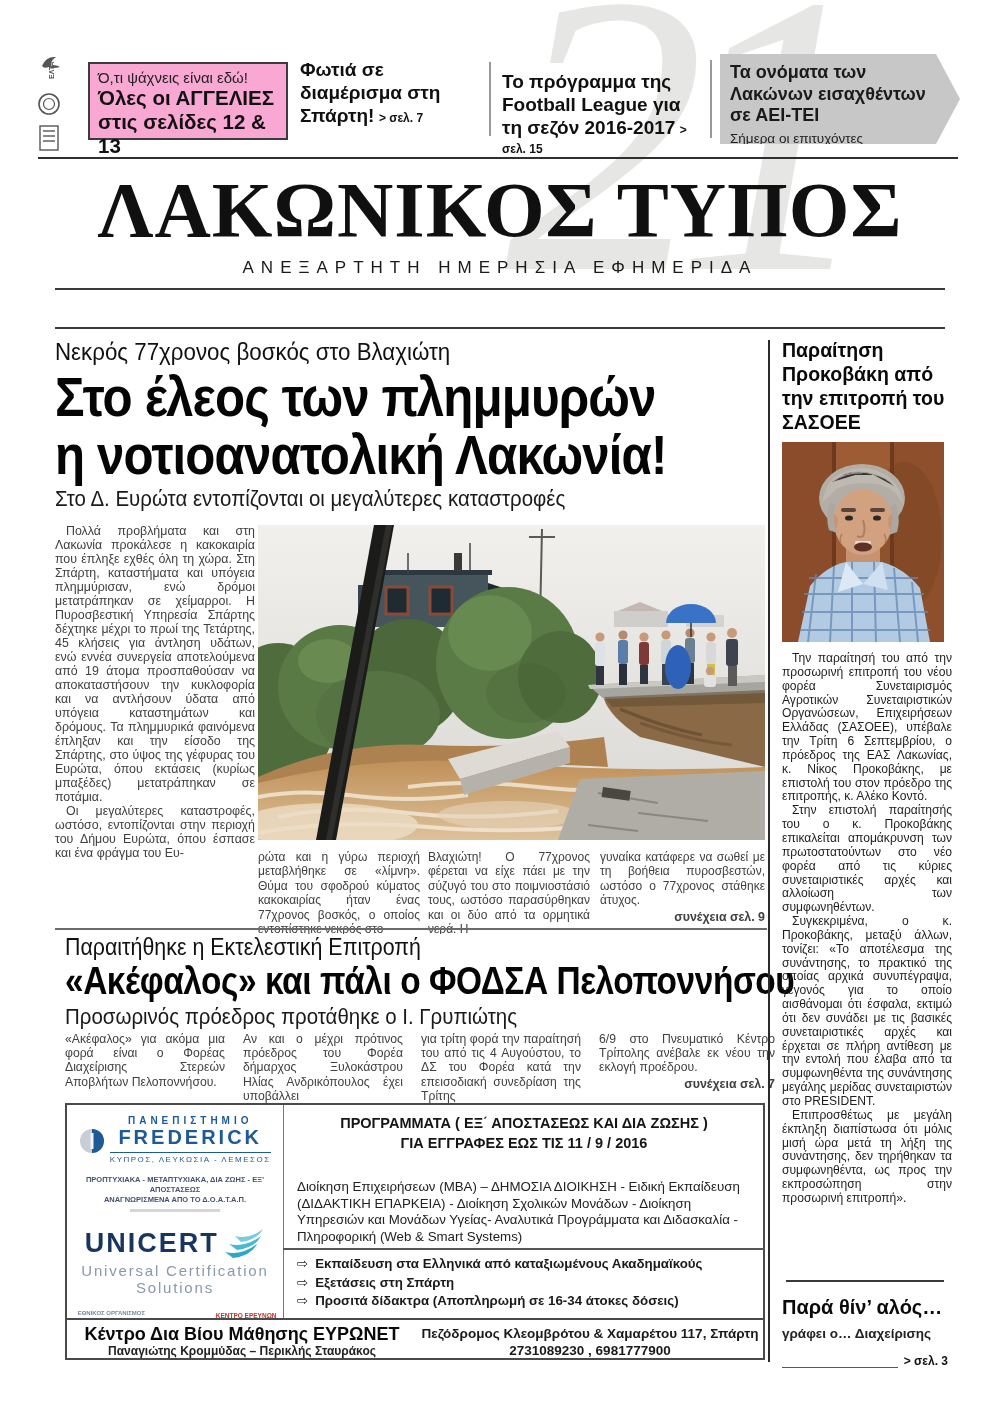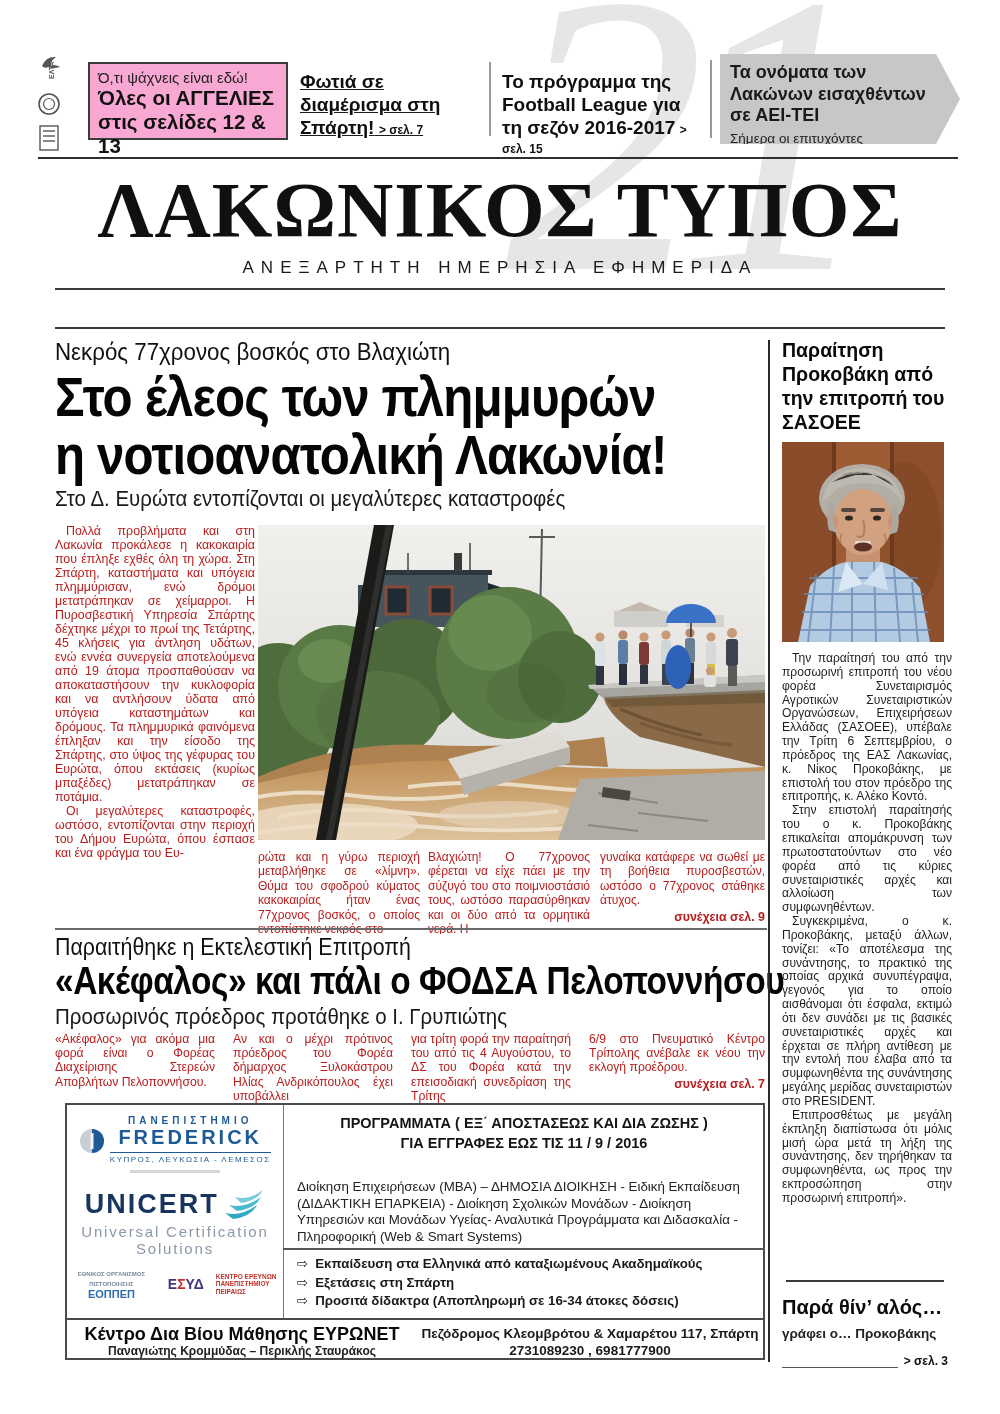--- a/index.html
+++ b/index.html
@@ -14,21 +14,21 @@
   
   #watermark{left:505px;top:-95px;font-family:"Liberation Serif",serif;font-style:italic;
              font-size:400px;color:#e6e6e4;z-index:0;letter-spacing:-30px;}
 
   
   #elta-stack{left:36px;top:52px;width:28px;height:104px;z-index:2;}
   #teaser-classifieds{left:88px;top:62px;width:180px;height:64px;border:2px solid #3c3c3c;
       padding:5px 8px;z-index:2;background:#f9a8d4;}
   .t1-line1{font-size:15px;color:#222;}
   .t1-line23{font-size:20.5px;font-weight:bold;line-height:24px;color:#111;}
-  #teaser-fire{left:300px;top:70px;width:178px;z-index:2;text-decoration:underline;}
+  #teaser-fire{left:300px;top:58px;width:178px;z-index:2;}
   .teaser-title{font-size:19px;font-weight:bold;line-height:23px;color:#101010;}
   .pageref{font-size:12px;font-weight:bold;color:#111;}
   .vline{width:1.5px;background:#9a9a9a;z-index:2;}
   #vline1{left:489px;top:62px;height:74px;}
   #vline2{left:710px;top:60px;height:78px;}
   #teaser-football{left:502px;top:70px;width:195px;z-index:2;}
   #teaser-students{left:720px;top:54px;width:240px;height:90px;background:#c7c7c7;
       clip-path:polygon(0 0,90% 0,100% 50%,90% 100%,0 100%);padding:8px 30px 8px 10px;
       box-sizing:border-box;z-index:2;}
   .t4-title{font-size:18px;font-weight:bold;line-height:21.5px;color:#1a1a1a;}
@@ -44,31 +44,31 @@
   #dateline{left:55px;top:293px;width:890px;text-align:center;font-size:12.3px;font-weight:bold;
       line-height:16px;color:#1a1a1a;z-index:1;}
   #rule-b{left:55px;top:327px;width:890px;height:2px;background:#3a3a3a;z-index:1;}
 
   
   #lead{left:55px;top:338px;width:712px;height:590px;z-index:1;}
   #lead-kicker{left:0;top:0;font-size:24px;color:#111;}
   #lead-h1a,#lead-h1b{left:0;font-size:56px;font-weight:bold;letter-spacing:-1px;color:#050505;white-space:nowrap;}
   #lead-h1a{top:26px;} #lead-h1b{top:84px;}
   #lead-sub{left:0;top:148px;font-size:22px;color:#1a1a1a;}
-  .bodycol{font-size:12.4px;line-height:14px;color:#b91c1c;overflow:hidden;}
+  .bodycol{font-size:12.4px;line-height:14px;color:#404040;overflow:hidden;}
   #lead-col1{left:0;top:186px;width:200px;height:407px;}
   #lead-col1 p{text-indent:11px;}
   #lead-photo{left:203px;top:187px;width:507px;height:315px;overflow:hidden;background:#dcdad6;}
   .capcol{top:512px;width:162px;height:84px;font-size:12px;line-height:14.4px;}
   #cap-col1{left:203px;} #cap-col2{left:373px;} #cap-col3{left:545px;width:165px;}
   .continued{font-weight:bold;text-align:right;font-size:12.4px;margin-top:2px;}
 
   
   #rule-mid{left:55px;top:928px;width:712px;height:1.5px;background:#6a6a6a;z-index:1;}
-  #art2{left:55px;top:934px;width:712px;height:166px;z-index:1;}
+  #art2{left:65px;top:934px;width:712px;height:166px;z-index:1;}
   #art2-kicker{left:0;top:0;font-size:23px;color:#111;}
   #art2-h{left:0;top:26px;font-size:38px;font-weight:bold;letter-spacing:-0.5px;color:#050505;white-space:nowrap;}
   #art2-sub{left:0;top:70px;font-size:22px;color:#1a1a1a;}
   .a2col{top:98px;width:160px;height:72px;font-size:12.2px;line-height:14.2px;}
   #a2-c1{left:0;} #a2-c2{left:178px;} #a2-c3{left:356px;} #a2-c4{left:534px;width:176px;}
 
   
   #ad{left:65px;top:1103px;width:700px;height:257px;border:2px solid #4a4a4a;box-sizing:border-box;z-index:1;background:#fff;}
   #ad-left{left:0;top:0;width:216px;height:213px;border-right:1.5px solid #777;text-align:center;overflow:hidden;}
   .frd-blue{color:#1d5a96;}
@@ -331,20 +331,24 @@
           <circle cx="13" cy="13" r="12" fill="#c9ced6"></circle>
           <path d="M13 1 a12 12 0 0 1 0 24 z" fill="#1d5a96"></path>
           <rect x="11.5" y="5" width="3" height="16" fill="#f2f4f7"></rect>
         </svg>
         <span style="display:inline-block;vertical-align:middle;text-align:center">
           <span class="frd-blue" id="frd-pan" style="display:block">ΠΑΝΕΠΙΣΤΗΜΙΟ</span>
           <span class="frd-blue" id="frd-name" style="display:block">FREDERICK</span>
           <span class="frd-blue" id="frd-loc">ΚΥΠΡΟΣ, ΛΕΥΚΩΣΙΑ - ΛΕΜΕΣΟΣ</span>
         </span>
       </div>
+      <div id="frd-prog">
+        <span>ΠΡΟΠΤΥΧΙΑΚΑ - ΜΕΤΑΠΤΥΧΙΑΚΑ, ΔΙΑ ΖΩΗΣ - ΕΞ’ ΑΠΟΣΤΑΣΕΩΣ</span><br>
+        <span>ΑΝΑΓΝΩΡΙΣΜΕΝΑ ΑΠΟ ΤΟ Δ.Ο.Α.Τ.Α.Π.</span>
+      </div>
       <div id="frd-faint"></div>
       <div id="unicert-row">
         <span id="unicert-name">UNICERT</span>
         <svg width="42" height="34" viewBox="0 0 42 34" style="vertical-align:middle">
           <path d="M2 26 Q18 30 34 18 Q28 30 10 32 Z" fill="#2fa8c5"></path>
           <path d="M6 18 Q22 22 38 10 Q32 22 14 24 Z" fill="#49b9d2"></path>
           <path d="M12 10 Q26 14 40 3 Q34 14 18 16 Z" fill="#7accdd"></path>
         </svg>
         <div id="unicert-sub">Universal Certification Solutions</div>
       </div>
@@ -439,20 +443,20 @@
 
     <div id="sb-body" class="abs just">
       <p>Την παραίτησή του από την προσωρινή επιτροπή του νέου φορέα Συνεταιρισμός Αγροτικών Συνεταιριστικών Οργανώσεων, Επιχειρήσεων Ελλάδας (ΣΑΣΟΕΕ), υπέβαλε την Τρίτη 6 Σεπτεμβρίου, ο πρόεδρος της ΕΑΣ Λακωνίας, κ. Νίκος Προκοβάκης, με επιστολή του στον πρόεδρο της επιτροπής, κ. Αλέκο Κοντό.</p>
       <p>Στην επιστολή παραίτησής του ο κ. Προκοβάκης επικαλείται απομάκρυνση των πρωτοστατούντων στο νέο φορέα από τις κύριες συνεταιριστικές αρχές και αλλοίωση των συμφωνηθέντων.</p>
       <p>Συγκεκριμένα, ο κ. Προκοβάκης, μεταξύ άλλων, τονίζει: «Το αποτέλεσμα της συνάντησης, το πρακτικό της οποίας αρχικά συνυπέγραψα, γεγονός για το οποίο αισθάνομαι ότι έσφαλα, εκτιμώ ότι δεν συνάδει με τις βασικές συνεταιριστικές αρχές και έρχεται σε πλήρη αντίθεση με την εντολή που έλαβα από τα συμφωνηθέντα της συνάντησης μεγάλης μερίδας συνεταιριστών στο PRESIDENT.</p>
       <p>Επιπροσθέτως με μεγάλη έκπληξη διαπίστωσα ότι μόλις μισή ώρα μετά τη λήξη της συνάντησης, δεν τηρήθηκαν τα συμφωνηθέντα, ως προς την εκπροσώπηση στην προσωρινή επιτροπή».</p>
     </div>
 
     <div id="sb-div" class="abs"></div>
     <div id="sb-col-title" class="abs">Παρά θίν’ αλός…</div>
-    <div id="sb-col-by" class="abs">γράφει ο… Προκοβάκης</div>
+    <div id="sb-col-by" class="abs">γράφει ο… Διαχείρισης</div>
     <div id="sb-pageline" class="abs">
       <span class="ln"></span>
       <span class="pageref">&gt; σελ. 3</span>
     </div>
   </div>
 
 </div>
 
 </body></html>

